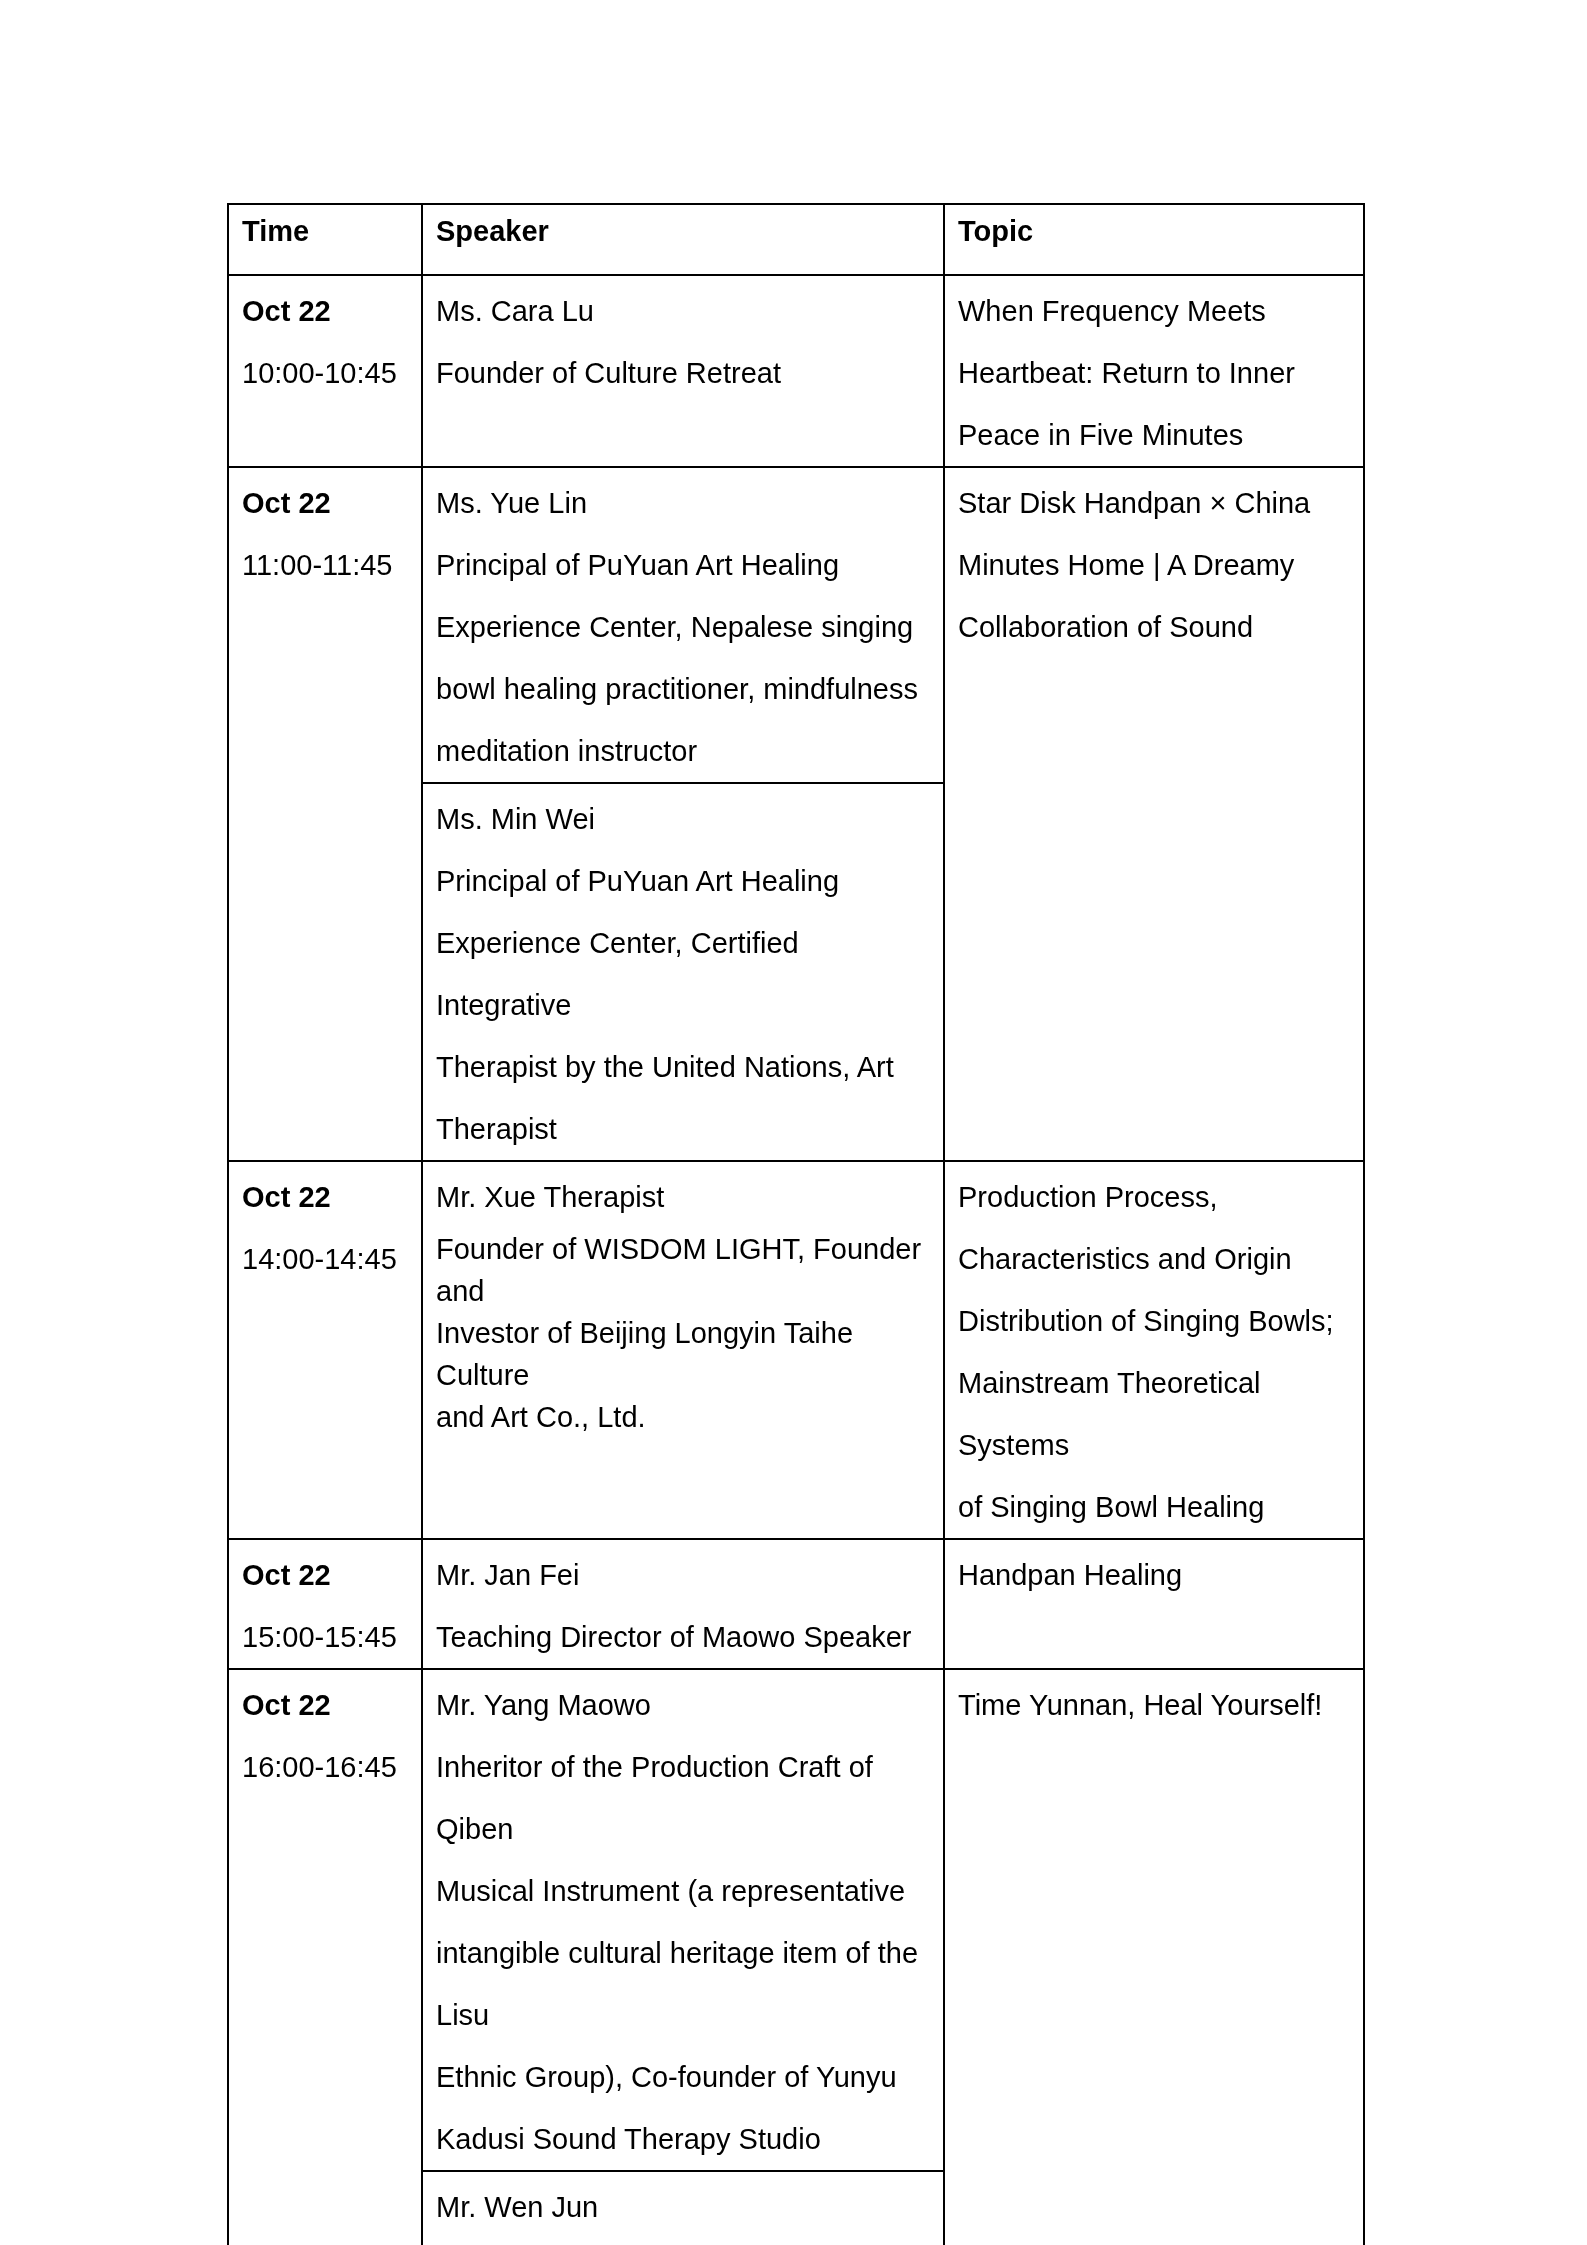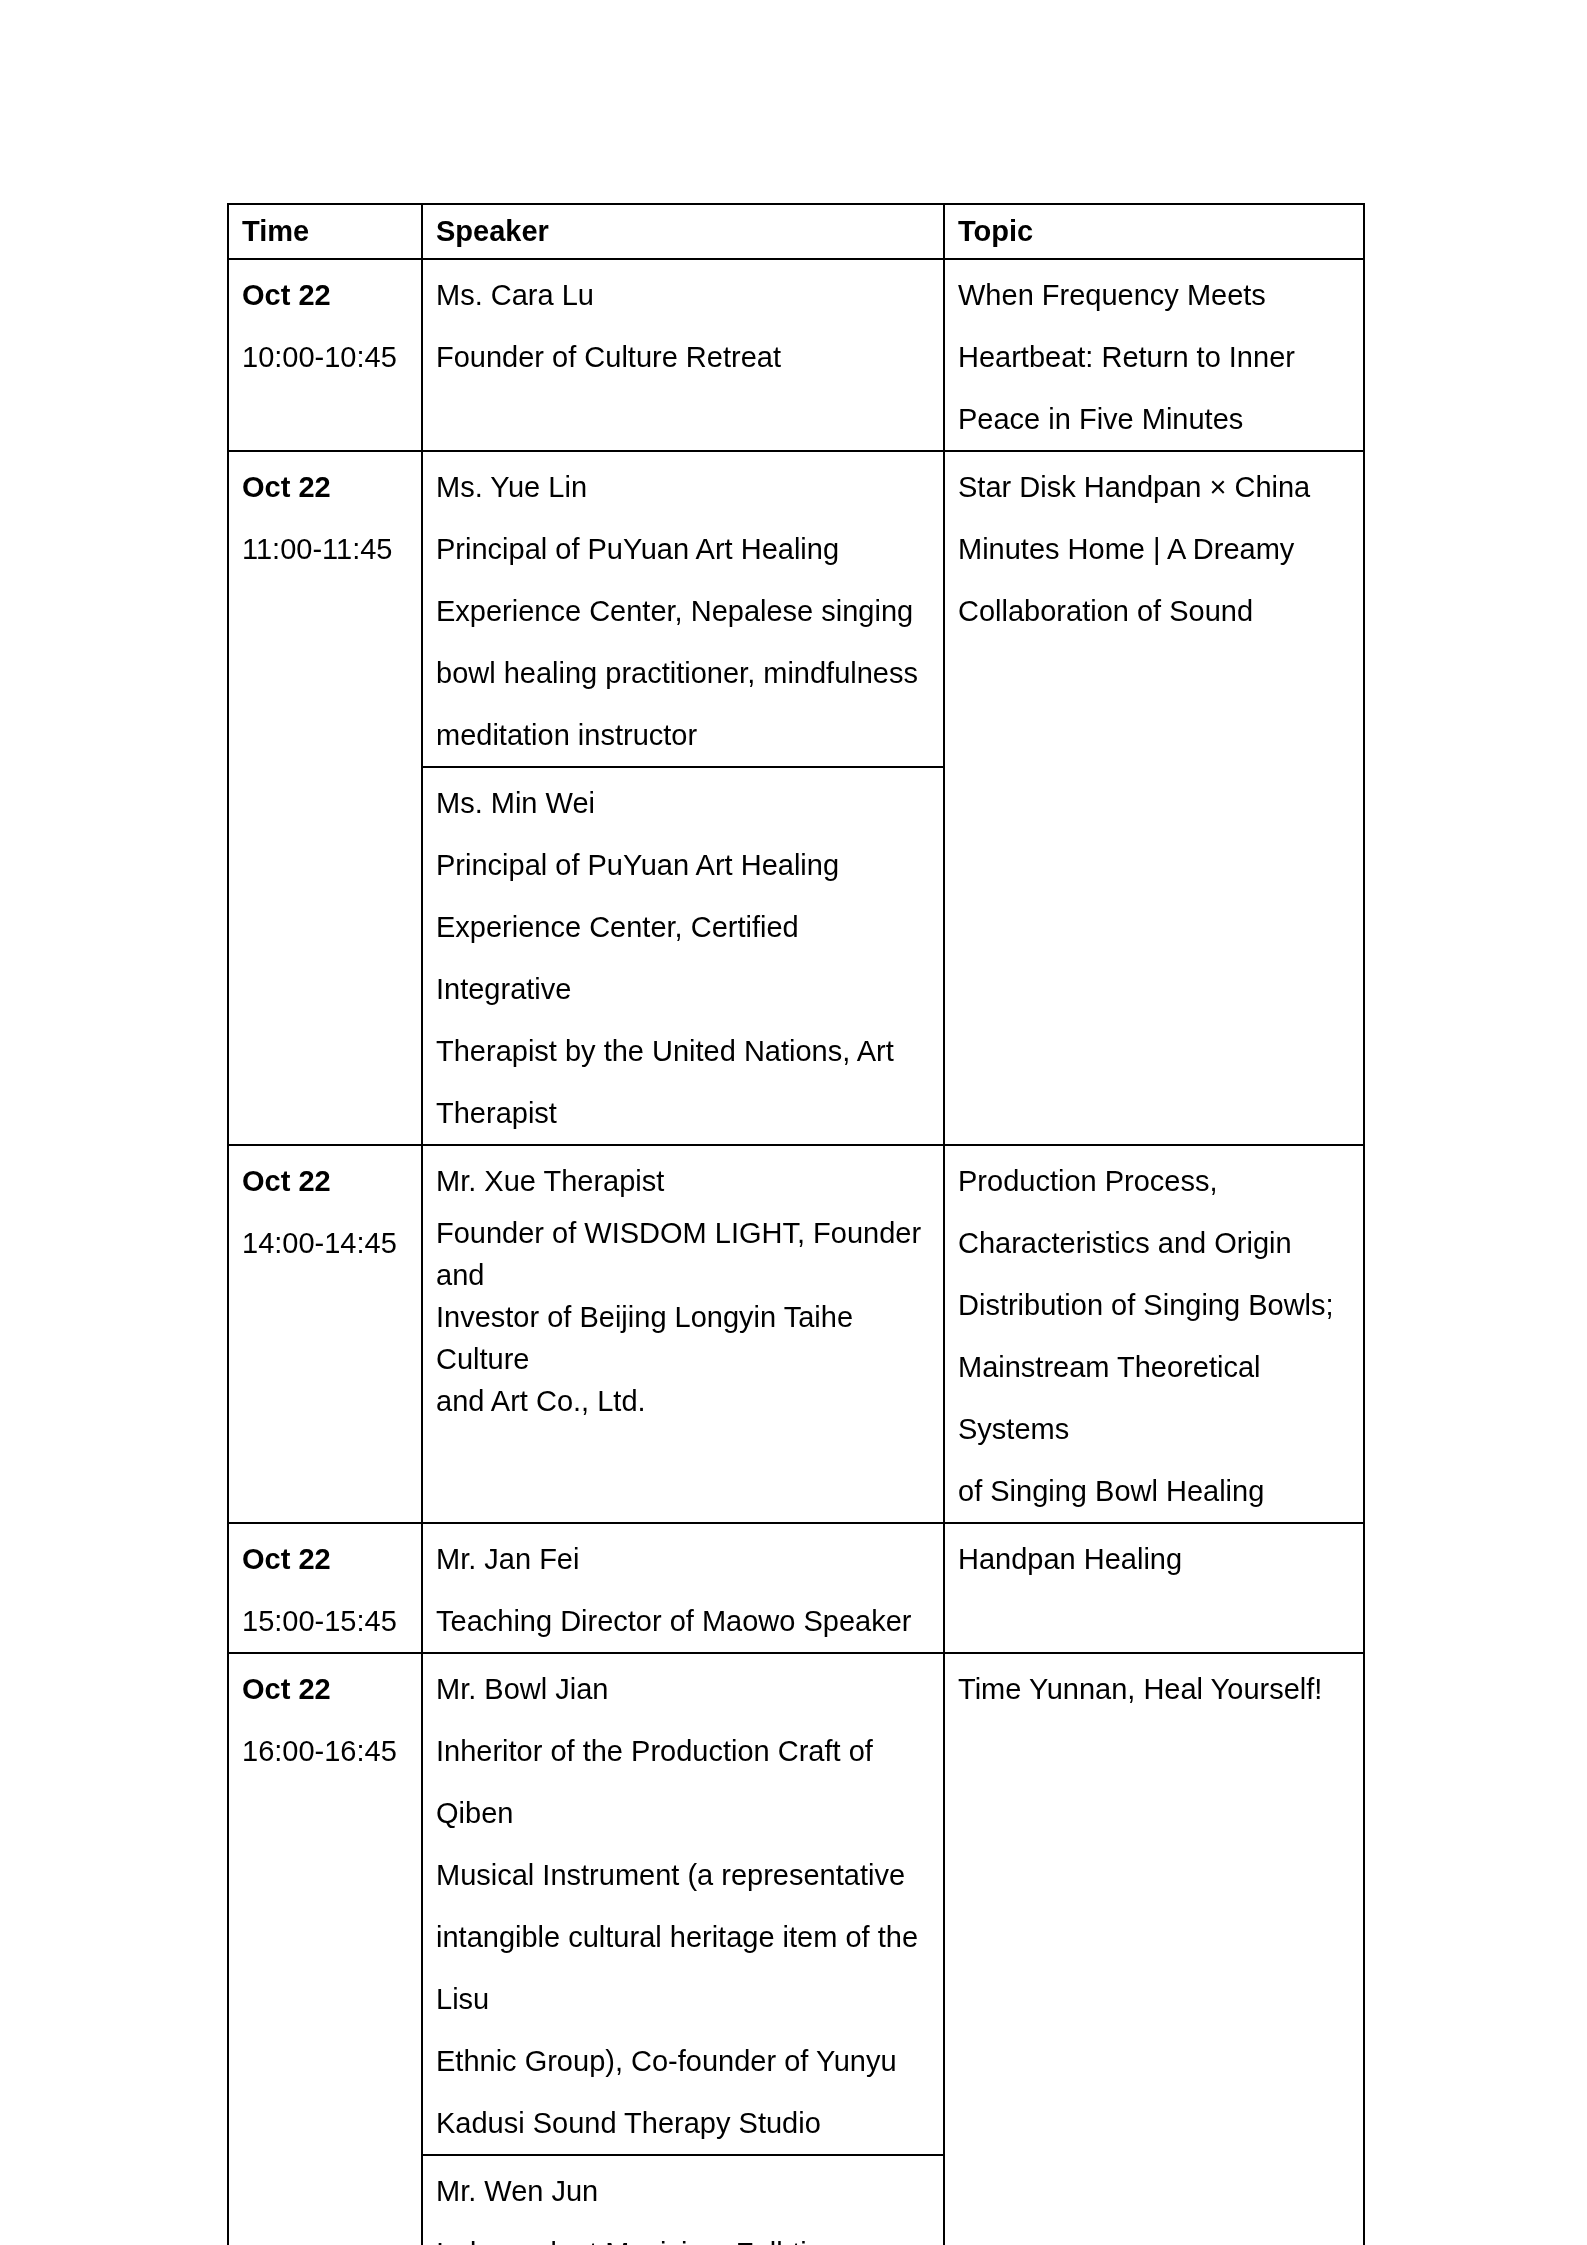--- a/index.html
+++ b/index.html
@@ -32,21 +32,21 @@
     overflow: hidden;
     font-size: 29px;
     line-height: 62px;
     text-align: left;
     font-weight: normal;
   }
   th.hdr {
     height: 53px;
     vertical-align: middle;
     padding-top: 0;
-    padding-bottom: 0;
+    padding-bottom: 16px;
     font-weight: bold;
     line-height: 53px;
     margin-top: 48px;
   }
   .date { font-weight: bold; }
   .pre  { white-space: pre-line; }
   .tight { line-height: 42px; }
   
   tr.r-h   { height: 53px; }
   tr.r-1   { height: 188px; }
@@ -151,21 +151,21 @@
       <div class="pre">Handpan Healing</div>
     </td>
   </tr>
 
   <tr class="r-5a">
     <td rowspan="2">
       <div class="date">Oct 22</div>
       <div>16:00-16:45</div>
     </td>
     <td>
-      <div>Mr. Bowl Jian</div>
+      <div>Mr. Yang Maowo</div>
       <div class="pre">Inheritor of the Production Craft of Qiben
 Musical Instrument (a representative
 intangible cultural heritage item of the Lisu
 Ethnic Group), Co-founder of Yunyu
 Kadusi Sound Therapy Studio</div>
     </td>
     <td rowspan="2">
       <div class="pre">Time Yunnan, Heal Yourself!</div>
     </td>
   </tr>

